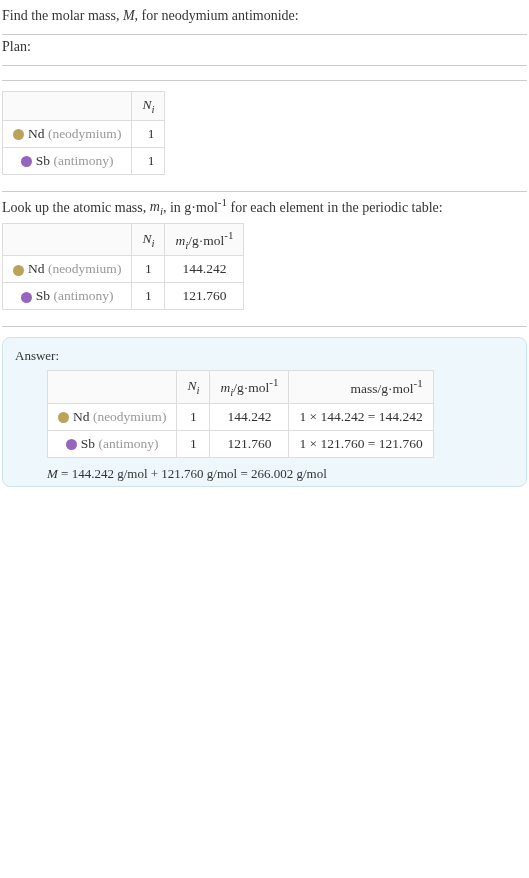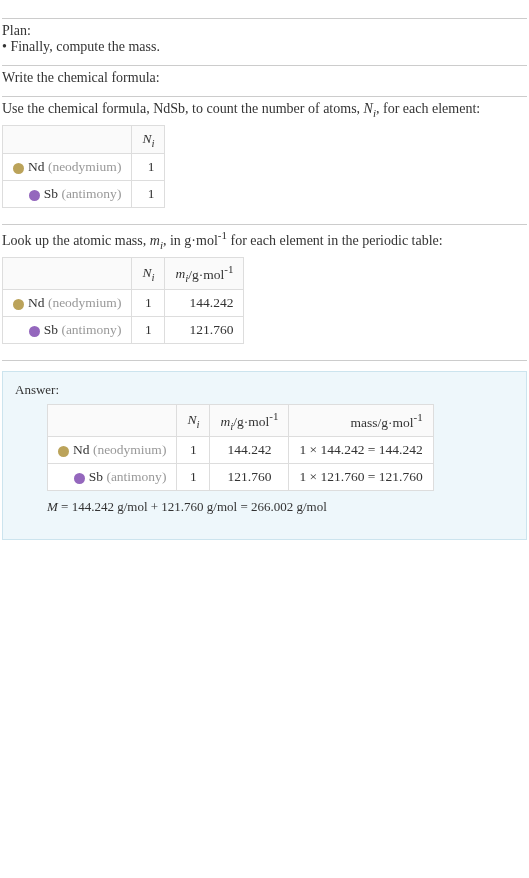--- a/index.html
+++ b/index.html
@@ -25,21 +25,21 @@
   }
   sub { font-size: 11px; vertical-align: sub; }
   sup { font-size: 11px; vertical-align: super; }
   table {
     border-collapse: collapse;
     margin: 6px 0;
   }
   th, td {
     border: 1px solid #ddd;
     padding: 5px 10px;
-    text-align: right;
+    text-align: center;
     font-weight: normal;
     font-size: 13.5px;
   }
   th {
     background: #fafafa;
     text-align: right;
     font-style: italic;
   }
   td.center { text-align: center; }
   td.right { text-align: right; }
@@ -50,59 +50,57 @@
     border-radius: 50%;
     margin-right: 4px;
     vertical-align: middle;
   }
   .dot-nd { background: #bba35a; }
   .dot-sb { background: #9467bd; }
   .elname { color: #999; }
   .answer-box {
     background: #eef7fb;
     border: 1px solid #cce4ee;
-    border-radius: 0;
-    padding: 10px 12px 24px 12px;
+    border-radius: 8px;
+    padding: 10px 12px 4px 12px;
     margin: 6px 0;
   }
   .answer-label {
     font-size: 13px;
     color: #333;
     margin-bottom: 6px;
   }
   .answer-inner { padding-left: 32px; }
   .answer-box table { background: #fff; }
   .eq { font-style: italic; margin-top: 8px; font-size: 13px;}
   .Ni { font-style: italic; }
 </style>
 </head>
 <body>
 
 <div class="section">
+  <div>
+    <span>Find the molar mass, </span><span class="formula">M</span><span>, for neodymium antimonide:</span>
+  </div>
 </div>
 
 <hr>
 
 <div class="section">
   <div>Plan:</div>
-  <div>• Finally, compute the mass.</div>
 </div>
 
 <hr>
 
 <div class="section">
-  <div>Write the chemical formula:</div>
 </div>
 
 <hr>
 
 <div class="section">
-  <div>
-    <span>Use the chemical formula, NdSb, to count the number of atoms, </span><span class="formula">N<sub>i</sub></span><span>, for each element:</span>
-  </div>
   <table>
     <tbody>
         <tr>
       <th></th>
       <th><span class="Ni">N<sub>i</sub></span></th>
     </tr>
     <tr>
       <td><span class="dot dot-nd"></span><span>Nd</span> <span class="elname">(<span>neodymium</span>)</span></td>
       <td class="right">1</td>
     </tr>

